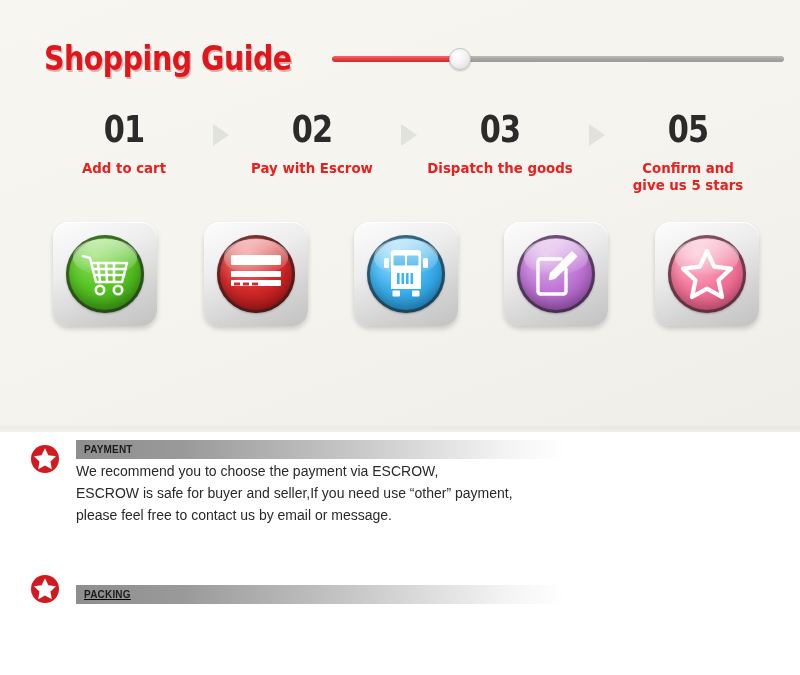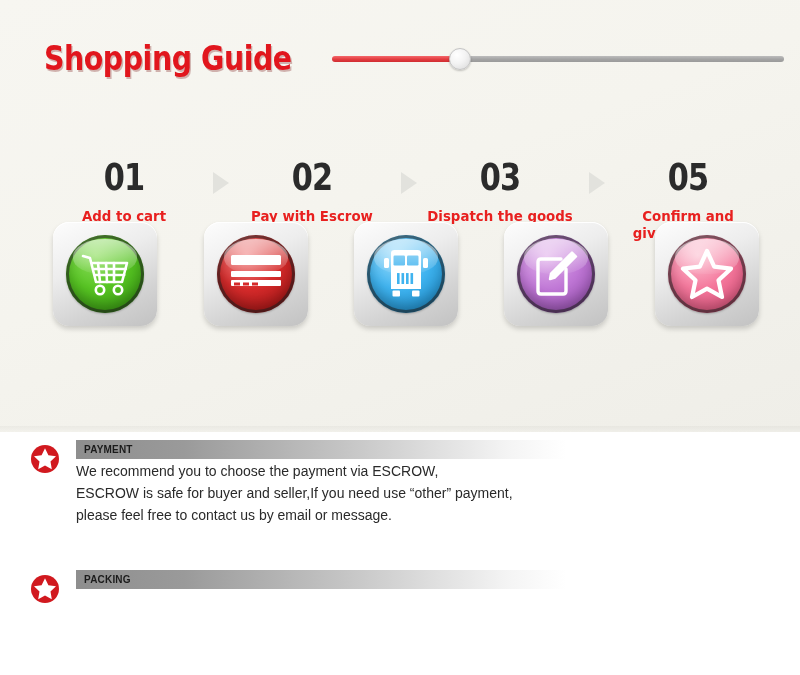--- a/index.html
+++ b/index.html
@@ -82,21 +82,20 @@
     position: absolute;
     left: 30px; top: 110px;
     width: 752px;
     display: flex;
     align-items: flex-start;
   }
   .step {
     flex: 1;
     text-align: center;
     position: relative;
-    margin-top: 48px;
   }
   .step-num {
     font-family: "DejaVu Sans", sans-serif;
     font-weight: 700;
     font-size: 38px;
     color: #2b2b2b;
     line-height: 1;
     transform: scaleX(0.80);
     letter-spacing: -1px;
   }
@@ -337,21 +336,21 @@
       </div>
     </div>
 
     <div class="info-block" style="left:0; top:138px;">
       <div class="info-star" style="left:30px; top:4px;">
         <svg width="30" height="30" viewBox="0 0 30 30">
           <circle cx="15" cy="15" r="14" fill="#d1191f"></circle>
           <path d="M15 4.2 L18.4 11.2 L26 12.3 L20.5 17.6 L21.8 25.2 L15 21.6 L8.2 25.2 L9.5 17.6 L4 12.3 L11.6 11.2 Z" fill="#ffffff"></path>
         </svg>
       </div>
-      <div class="info-body" style="top:0;">
+      <div class="info-body" style="top:15px;text-decoration:underline;">
         <div class="info-head-bar">
           <span class="info-head-text">PACKING</span>
         </div>
       </div>
     </div>
 
   </div>
 
 </div>
 

